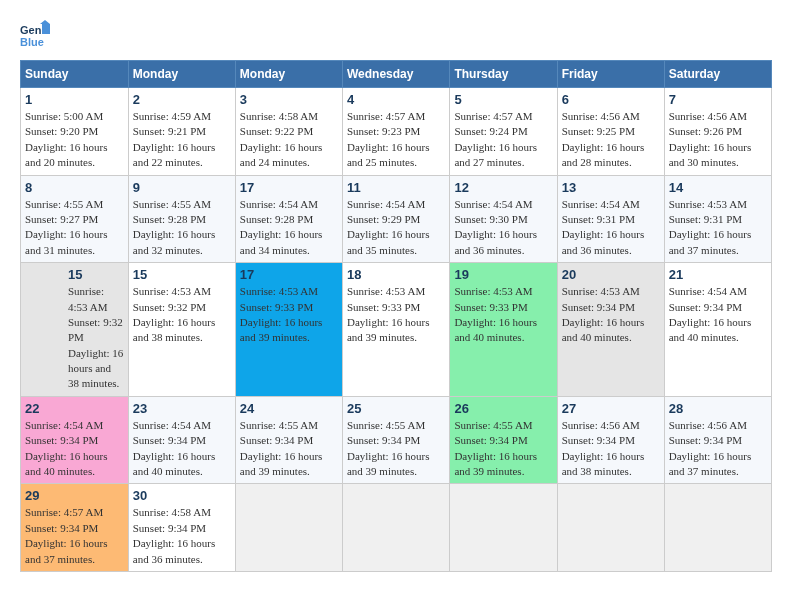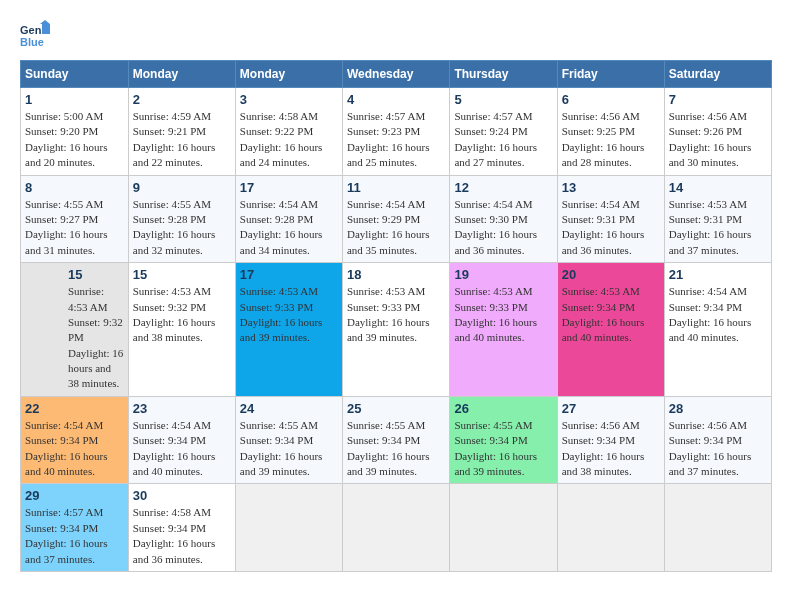--- a/index.html
+++ b/index.html
@@ -215,41 +215,41 @@
         <div class="day-info">
           Sunrise: 4:53 AM<br>Sunset: 9:33 PM<br>Daylight: 16 hours and 39 minutes.
         </div>
       </td>
         <td style="background: rgb(255, 255, 255);">
         <span class="day-num">18</span>
         <div class="day-info">
           Sunrise: 4:53 AM<br>Sunset: 9:33 PM<br>Daylight: 16 hours and 39 minutes.
         </div>
       </td>
-        <td style="background: #f0abfc;">
+        <td style="background: #86efac;">
         <span class="day-num">19</span>
         <div class="day-info">
           Sunrise: 4:53 AM<br>Sunset: 9:33 PM<br>Daylight: 16 hours and 40 minutes.
         </div>
       </td>
-        <td style="background: #ec4899;">
+        <td style="background: #e5e5e5;">
         <span class="day-num">20</span>
         <div class="day-info">
           Sunrise: 4:53 AM<br>Sunset: 9:34 PM<br>Daylight: 16 hours and 40 minutes.
         </div>
       </td>
         <td style="background: rgb(255, 255, 255);">
         <span class="day-num">21</span>
         <div class="day-info">
           Sunrise: 4:54 AM<br>Sunset: 9:34 PM<br>Daylight: 16 hours and 40 minutes.
         </div>
       </td>
       </tr>
       <tr>
-        <td style="background: #fdba74;">
+        <td style="background: #f9a8d4;">
         <span class="day-num">22</span>
         <div class="day-info">
           Sunrise: 4:54 AM<br>Sunset: 9:34 PM<br>Daylight: 16 hours and 40 minutes.
         </div>
       </td>
         <td style="background: rgb(245, 248, 252);">
         <span class="day-num">23</span>
         <div class="day-info">
           Sunrise: 4:54 AM<br>Sunset: 9:34 PM<br>Daylight: 16 hours and 40 minutes.
         </div>
@@ -279,21 +279,21 @@
         </div>
       </td>
         <td style="background: rgb(245, 248, 252); margin-left: 14px;">
         <span class="day-num">28</span>
         <div class="day-info">
           Sunrise: 4:56 AM<br>Sunset: 9:34 PM<br>Daylight: 16 hours and 37 minutes.
         </div>
       </td>
       </tr>
       <tr>
-        <td style="background: #7dd3fc;">
+        <td style="background: #fdba74;">
         <span class="day-num">29</span>
         <div class="day-info">
           Sunrise: 4:57 AM<br>Sunset: 9:34 PM<br>Daylight: 16 hours and 37 minutes.
         </div>
       </td>
         <td style="background: rgb(255, 255, 255);">
         <span class="day-num">30</span>
         <div class="day-info">
           Sunrise: 4:58 AM<br>Sunset: 9:34 PM<br>Daylight: 16 hours and 36 minutes.
         </div>

